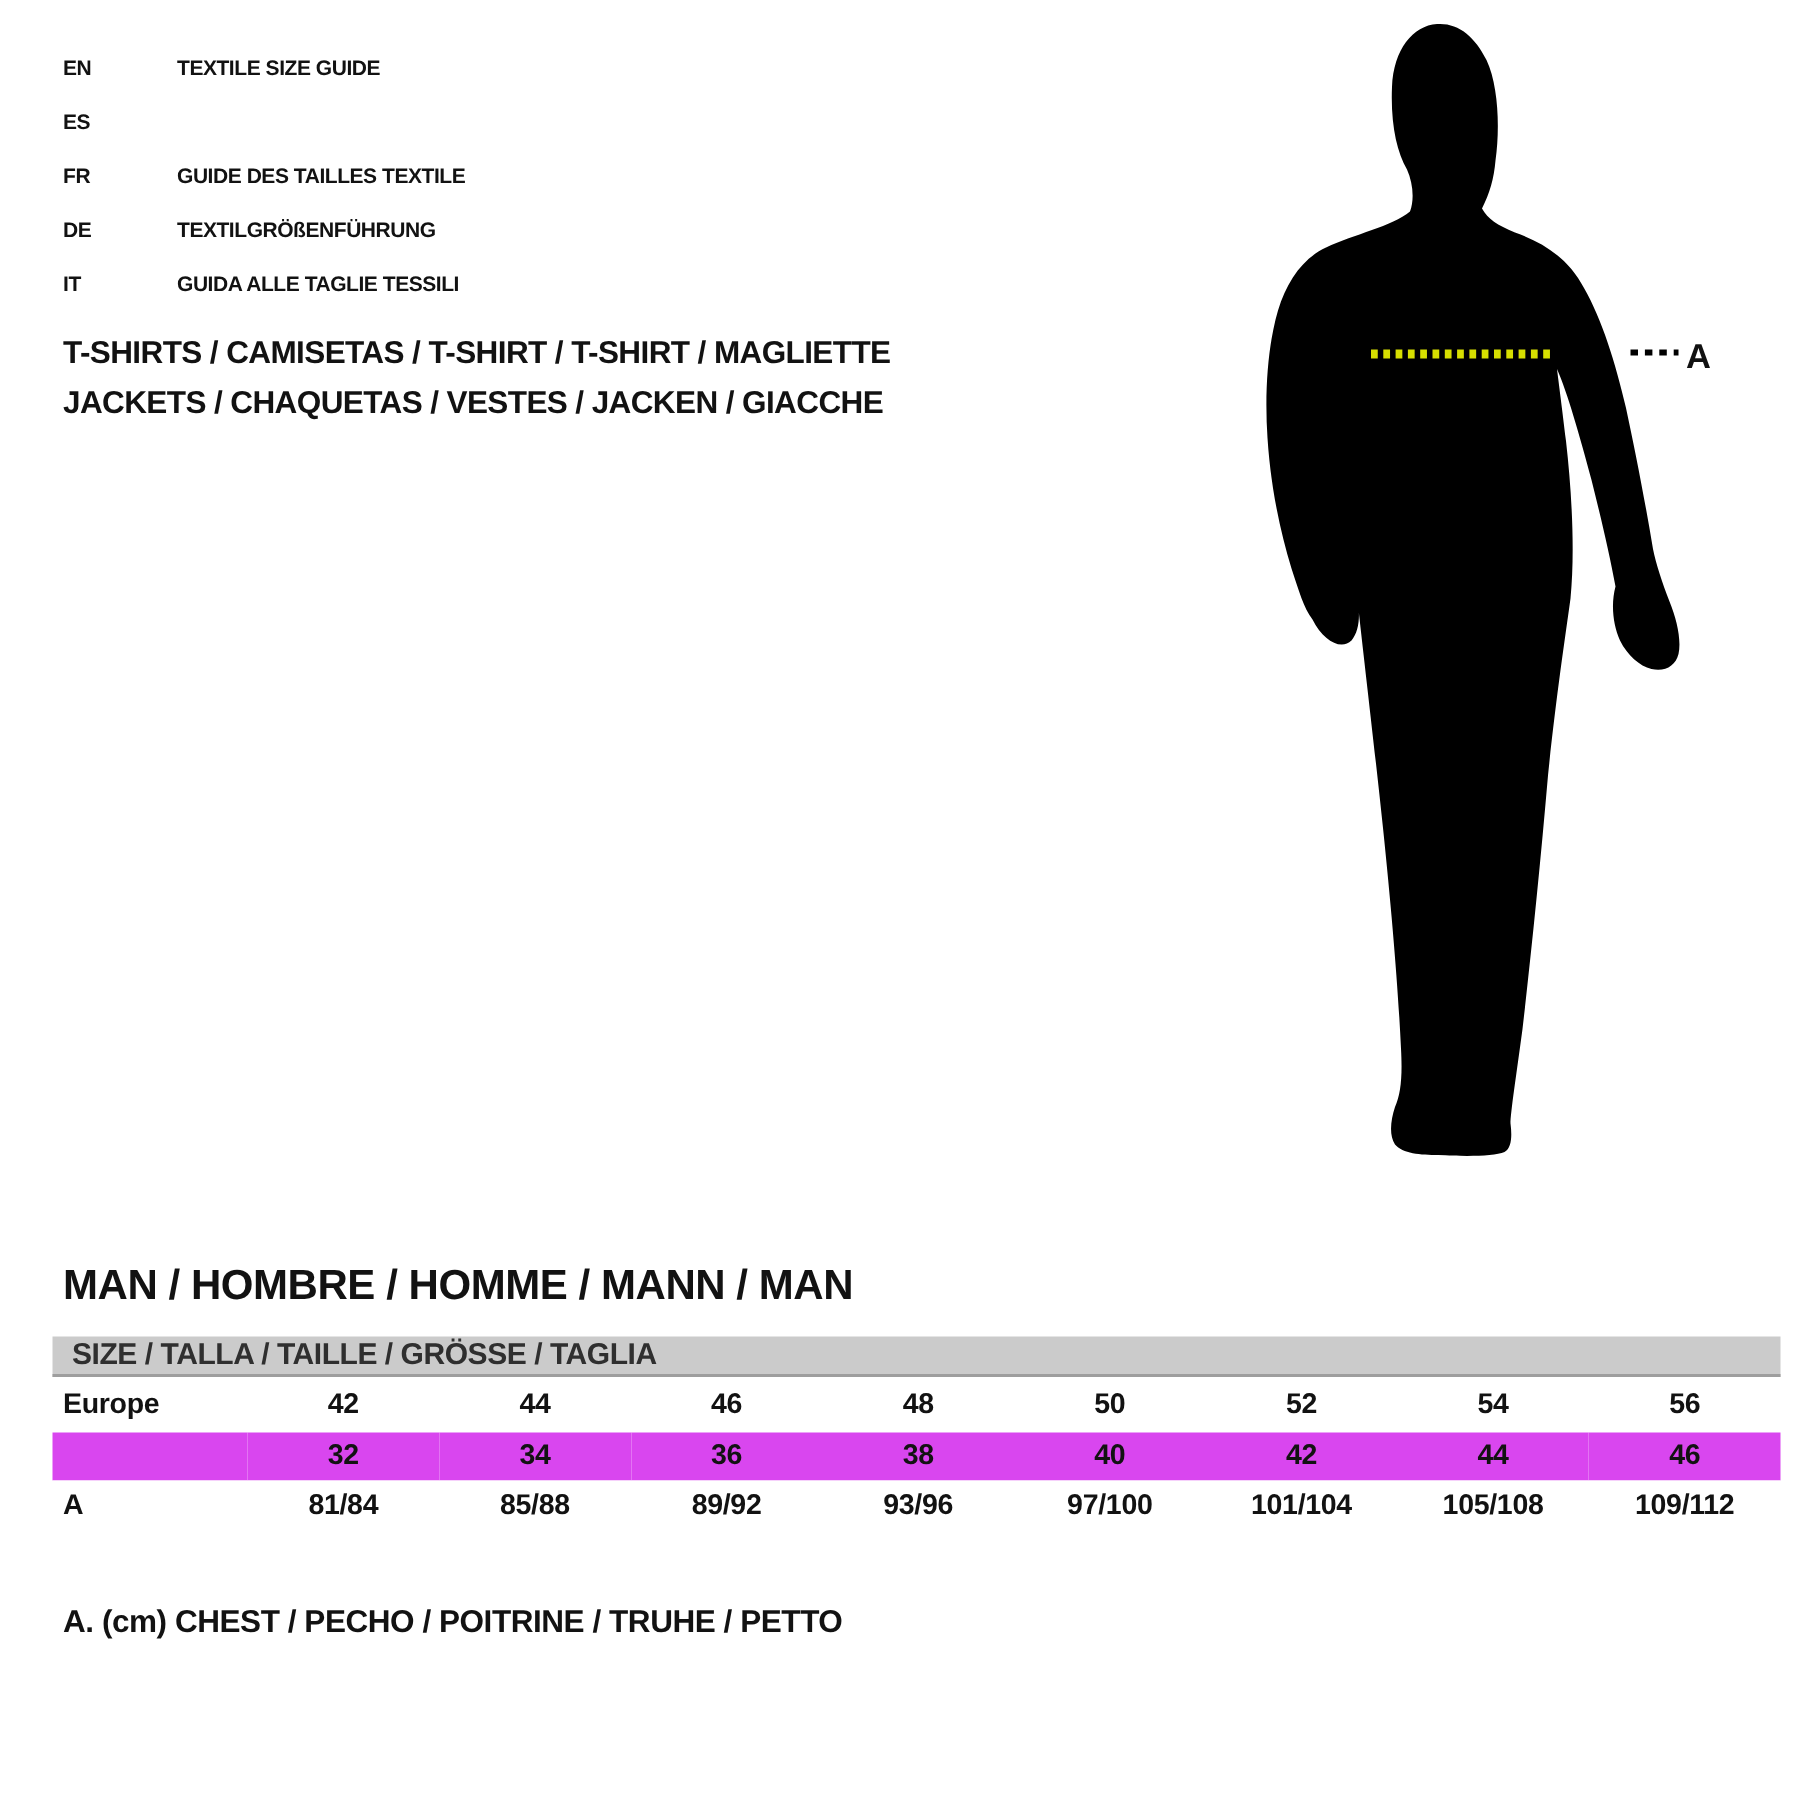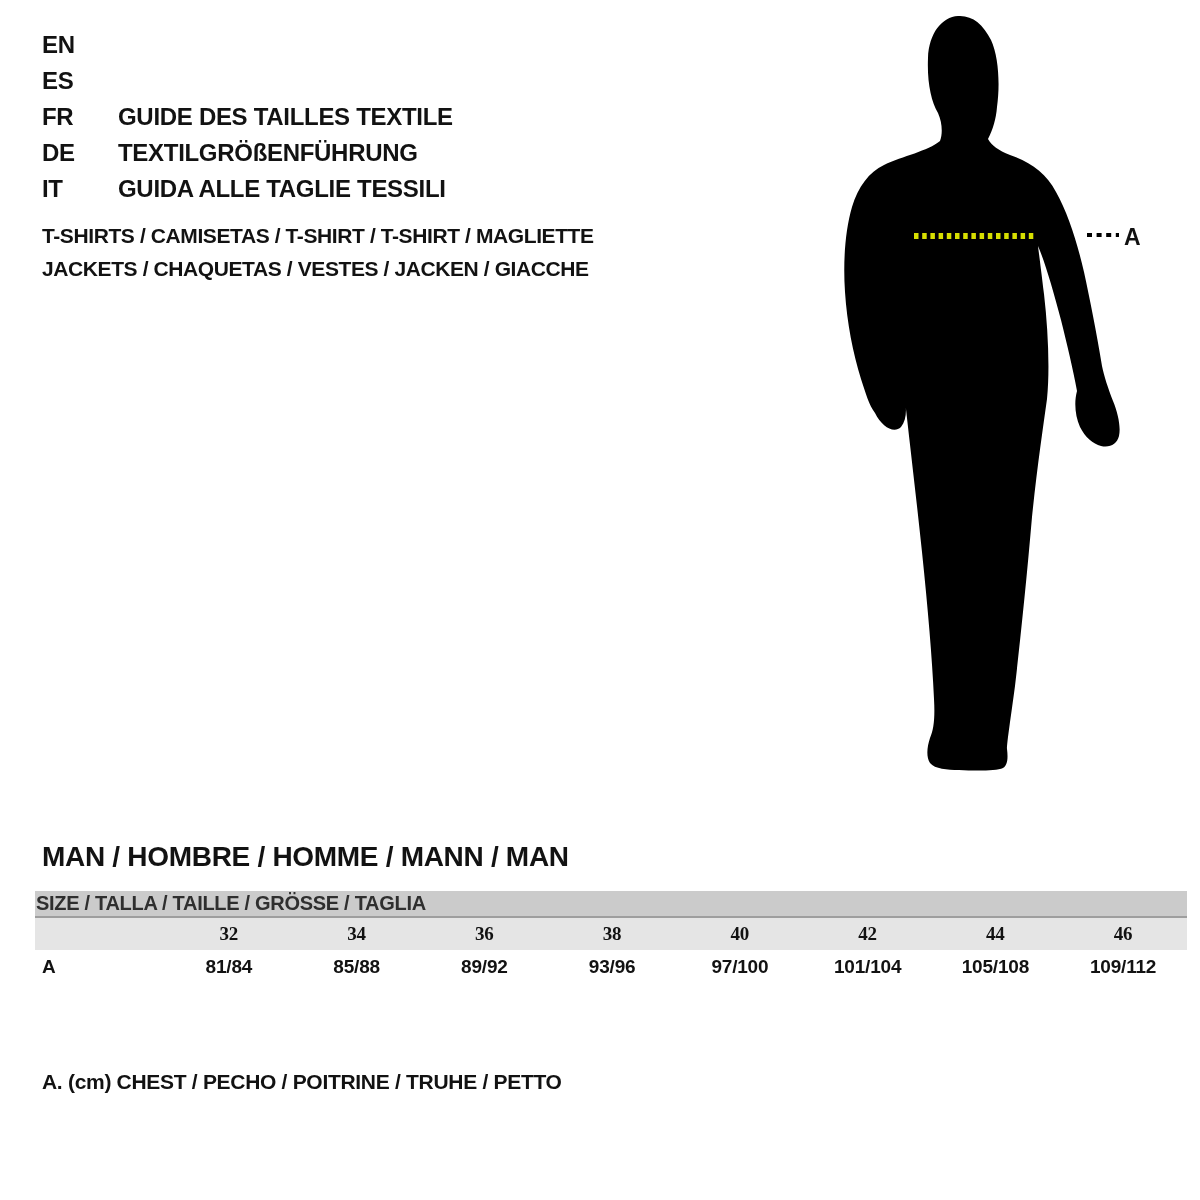--- a/index.html
+++ b/index.html
@@ -3,52 +3,53 @@
 <meta charset="utf-8">
 <style>
   html,body{margin:0;padding:0;}
   body{
     width:1200px;height:1200px;position:relative;background:#ffffff;
     font-family:"Liberation Sans",sans-serif;font-weight:bold;color:#121212;
     overflow:hidden;-webkit-font-smoothing:antialiased;
   }
   
   .lang-block{position:absolute;left:42px;top:27px;}
-  .lang-row{display:flex;font-size:24px;line-height:36px;letter-spacing:-0.3px;}
+  .lang-row{display:flex;font-size:14px;line-height:36px;letter-spacing:-0.3px;}
   .lang-code{width:76px;flex:0 0 76px;}
   
   .categories{position:absolute;left:42px;top:219px;font-size:21px;line-height:33px;letter-spacing:-0.4px;}
   
   .figure{position:absolute;left:0;top:0;width:1200px;height:1200px;}
   .figure text{font-family:"Liberation Sans",sans-serif;font-weight:bold;}
   
   .man-title{position:absolute;left:42px;top:841px;font-size:28px;letter-spacing:-0.3px;}
   
   .table-wrap{position:absolute;left:35px;top:891px;width:1152px;}
   .table-head{
     height:27px;background:#cbcbcb;border-bottom:2px solid #9e9e9e;
-    display:flex;align-items:center;padding-left:1px;box-sizing:border-box;
+    display:flex;align-items:center;padding-left:13px;box-sizing:border-box;
     font-size:20px;color:#2f2f2f;letter-spacing:-0.3px;
   }
   table.sizes{border-collapse:collapse;width:100%;table-layout:fixed;}
   table.sizes td{font-size:19px;font-weight:bold;text-align:center;padding:0;letter-spacing:-0.2px;}
   table.sizes td.rowlabel{text-align:left;padding-left:7px;}
   tr.r-europe{height:37px;background:#ffffff;}
   tr.r-us{height:31px;background:#efefef;}
-  tr.r-blank{height:32px;background:#e5e5e5;font-family:Liberation Serif, serif;}
+  tr.r-blank{height:32px;background:#d946ef;}
   tr.r-a{height:33px;background:#ffffff;}
   
   .footnote{position:absolute;left:42px;top:1070px;font-size:21px;letter-spacing:-0.3px;}
 </style>
 </head>
 <body>
 
 <div class="lang-block">
   <div class="lang-row">
     <span class="lang-code">EN</span>
+    <span class="lang-label">TEXTILE SIZE GUIDE</span>
   </div>
   <div class="lang-row">
     <span class="lang-code">ES</span>
   </div>
   <div class="lang-row">
     <span class="lang-code">FR</span>
     <span class="lang-label">GUIDE DES TAILLES TEXTILE</span>
   </div>
   <div class="lang-row">
     <span class="lang-code">DE</span>
@@ -118,20 +119,31 @@
       <col>
         <col>
         <col>
         <col>
         <col>
         <col>
         <col>
         <col>
     </colgroup>
     <tbody>
+      <tr class="r-europe">
+        <td class="rowlabel">Europe</td>
+        <td>42</td>
+        <td>44</td>
+        <td>46</td>
+        <td>48</td>
+        <td>50</td>
+        <td>52</td>
+        <td>54</td>
+        <td>56</td>
+      </tr>
       <tr class="r-blank">
         <td class="rowlabel"></td>
         <td>32</td>
         <td>34</td>
         <td>36</td>
         <td>38</td>
         <td>40</td>
         <td>42</td>
         <td>44</td>
         <td>46</td>

